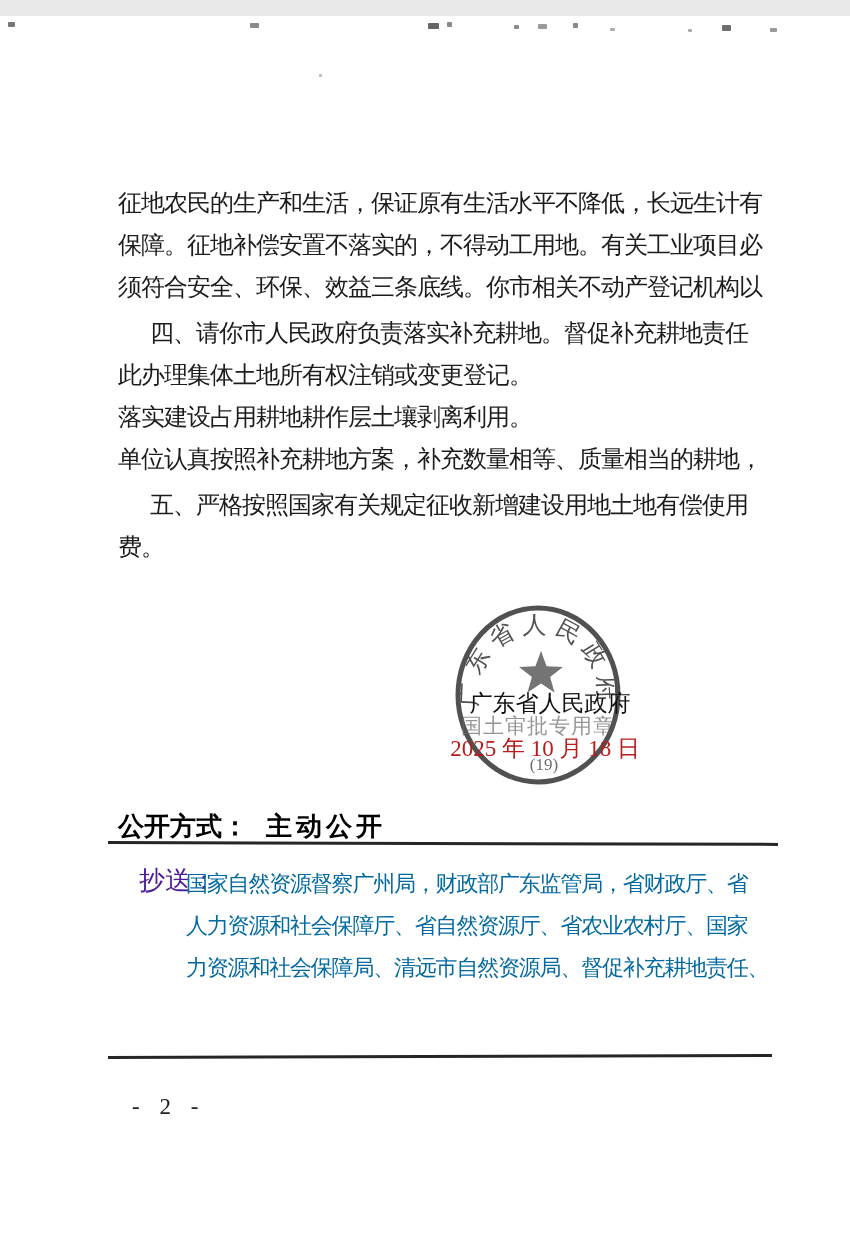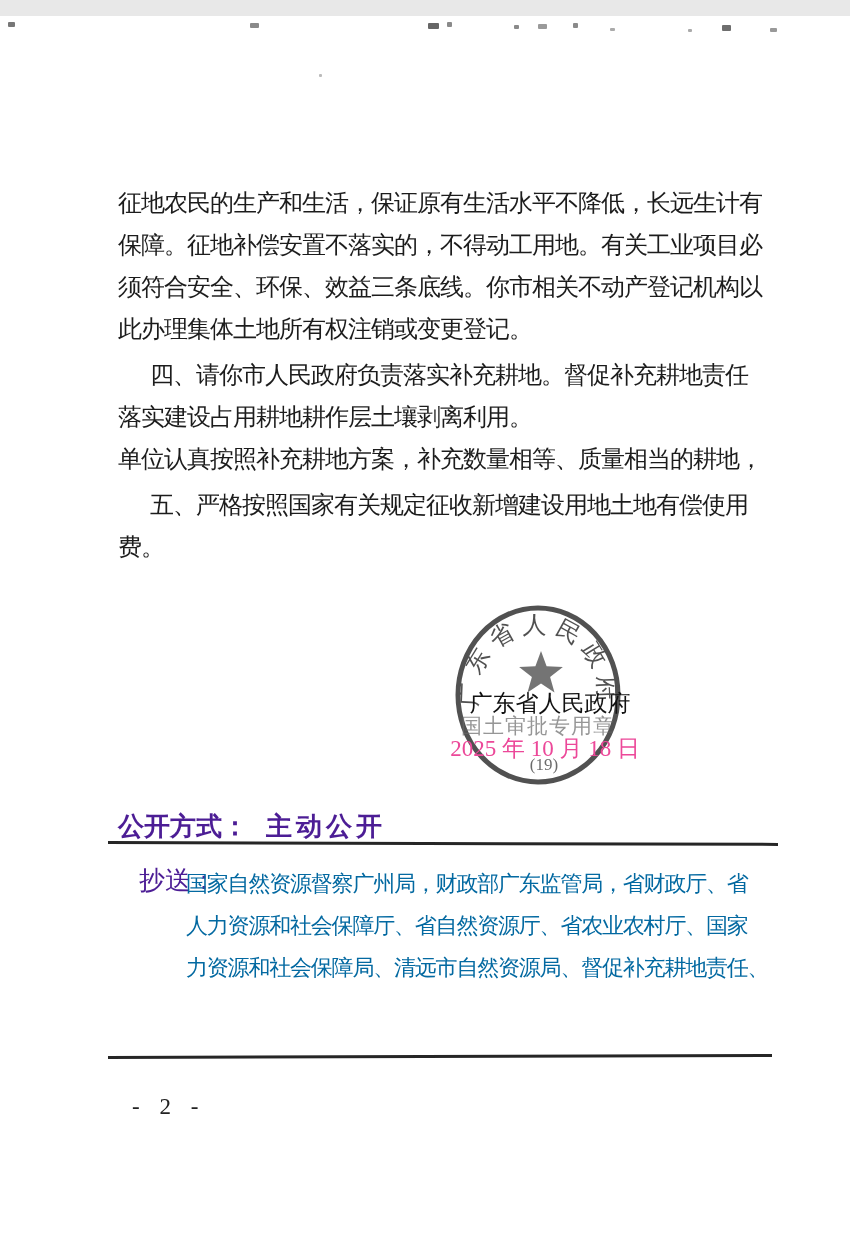--- a/index.html
+++ b/index.html
@@ -23,27 +23,27 @@
   .body-line{height:42px;white-space:nowrap;}
   .body-line.indent{text-indent:32px;margin-top:4px;}
   
   .seal-svg{position:absolute;left:452px;top:586px;width:172px;height:186px;opacity:.88;}
   .sig-agency{
     position:absolute;left:460px;top:672px;width:180px;
     text-align:center;font-size:23px;letter-spacing:0px;color:#111;white-space:nowrap;
   }
   .sig-date{
     position:absolute;left:445px;top:717px;width:200px;
-    text-align:center;font-size:23px;color:#ec4899;white-space:nowrap;
+    text-align:center;font-size:23px;color:#b91c1c;white-space:nowrap;
   }
   
   .disclosure{
     position:absolute;left:118px;top:793px;white-space:nowrap;
     font-family:"Liberation Sans","DejaVu Sans",sans-serif;
-    font-weight:bold;font-size:26px;color:#4c1d95;
+    font-weight:bold;font-size:26px;color:#000000;
   }
   .disclosure .value{margin-left:18px;letter-spacing:4px;}
   .rule{position:absolute;background:#262626;}
   .rule-top{left:108px;top:826px;width:670px;height:3px;transform:rotate(0.15deg);}
   .rule-bottom{left:108px;top:1039px;width:664px;height:3px;transform:rotate(-0.18deg);}
   
   .cc-label{
     position:absolute;left:139px;top:847px;
     font-size:26px;letter-spacing:0px;color:#4c1d95;white-space:nowrap;
   }
@@ -74,22 +74,22 @@
   <div class="speck" style="left:610px;top:12px;width:5px;height:3px;background:#aaa;"></div>
   <div class="speck" style="left:688px;top:13px;width:4px;height:3px;background:#aaa;"></div>
   <div class="speck" style="left:722px;top:9px;width:9px;height:6px;background:#6e6e6e;"></div>
   <div class="speck" style="left:770px;top:12px;width:7px;height:4px;background:#999;"></div>
   <div class="speck" style="left:319px;top:58px;width:3px;height:3px;background:#bbb;"></div>
 
   <div class="body-text">
     <div class="body-line">征地农民的生产和生活，保证原有生活水平不降低，长远生计有</div>
     <div class="body-line">保障。征地补偿安置不落实的，不得动工用地。有关工业项目必</div>
     <div class="body-line">须符合安全、环保、效益三条底线。你市相关不动产登记机构以</div>
+    <div class="body-line indent">四、请你市人民政府负责落实补充耕地。督促补充耕地责任</div>
     <div class="body-line">此办理集体土地所有权注销或变更登记。</div>
-    <div class="body-line indent">四、请你市人民政府负责落实补充耕地。督促补充耕地责任</div>
     <div class="body-line">落实建设占用耕地耕作层土壤剥离利用。</div>
     <div class="body-line">单位认真按照补充耕地方案，补充数量相等、质量相当的耕地，</div>
     <div class="body-line indent">五、严格按照国家有关规定征收新增建设用地土地有偿使用</div>
     <div class="body-line">费。</div>
   </div>
 
   <svg class="seal-svg" viewBox="0 0 172 186" xmlns="http://www.w3.org/2000/svg">
     <defs>
       <path id="sealArc" d="M 28.7,112.9 A 61,61 0 1 1 143.3,112.9" fill="none"></path>
     </defs>

